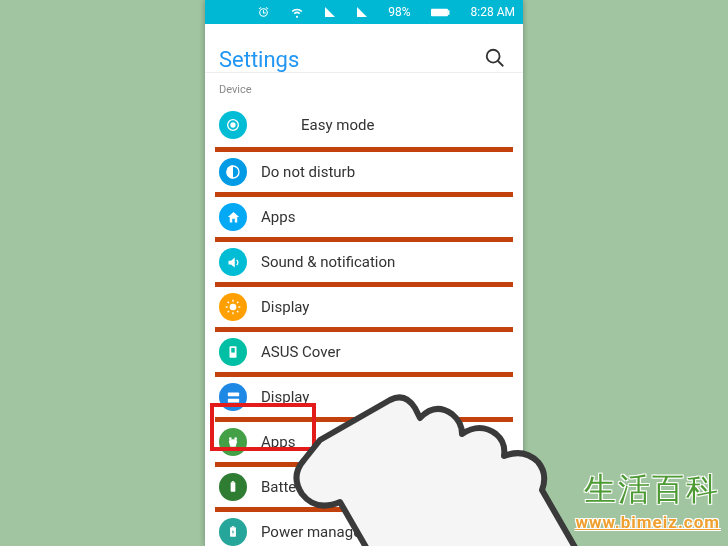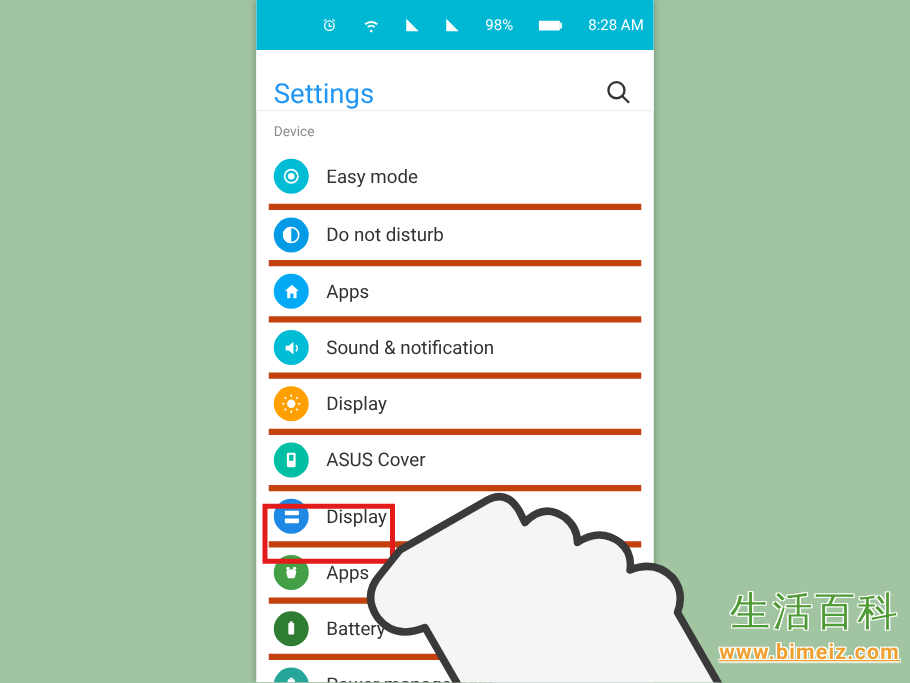--- a/index.html
+++ b/index.html
@@ -16,21 +16,21 @@
     position: absolute;
     left: 205px;
     top: 0;
     width: 318px;
     height: 546px;
     background: #ffffff;
     box-shadow: 0 0 6px rgba(0,0,0,0.3);
     overflow: hidden;
   }
   .status-bar {
-    height: 40px;
+    height: 24px;
     background: #00b8d4;
     color: #ffffff;
     display: flex;
     align-items: center;
     justify-content: flex-end;
     padding: 0 8px;
     font-size: 12px;
     gap: 20px;
   }
   .status-bar .s-icon { display: inline-flex; align-items: center; }
@@ -62,21 +62,21 @@
     padding: 0 10px 0 10px;
   }
   .row {
     display: flex;
     align-items: center;
     height: 45px;
     border-top: 5px solid #c2410c;
     padding: 0 4px;
     box-sizing: border-box;
   }
-  .row:first-child { border-top: none; }
+  .row:first-child { border-top: none; gap: 40px; }
   .row .ic {
     width: 28px; height: 28px;
     border-radius: 50%;
     display: flex; align-items: center; justify-content: center;
     color: #fff;
     font-size: 15px;
     flex-shrink: 0;
     margin-right: 14px;
   }
   .row .lbl {

